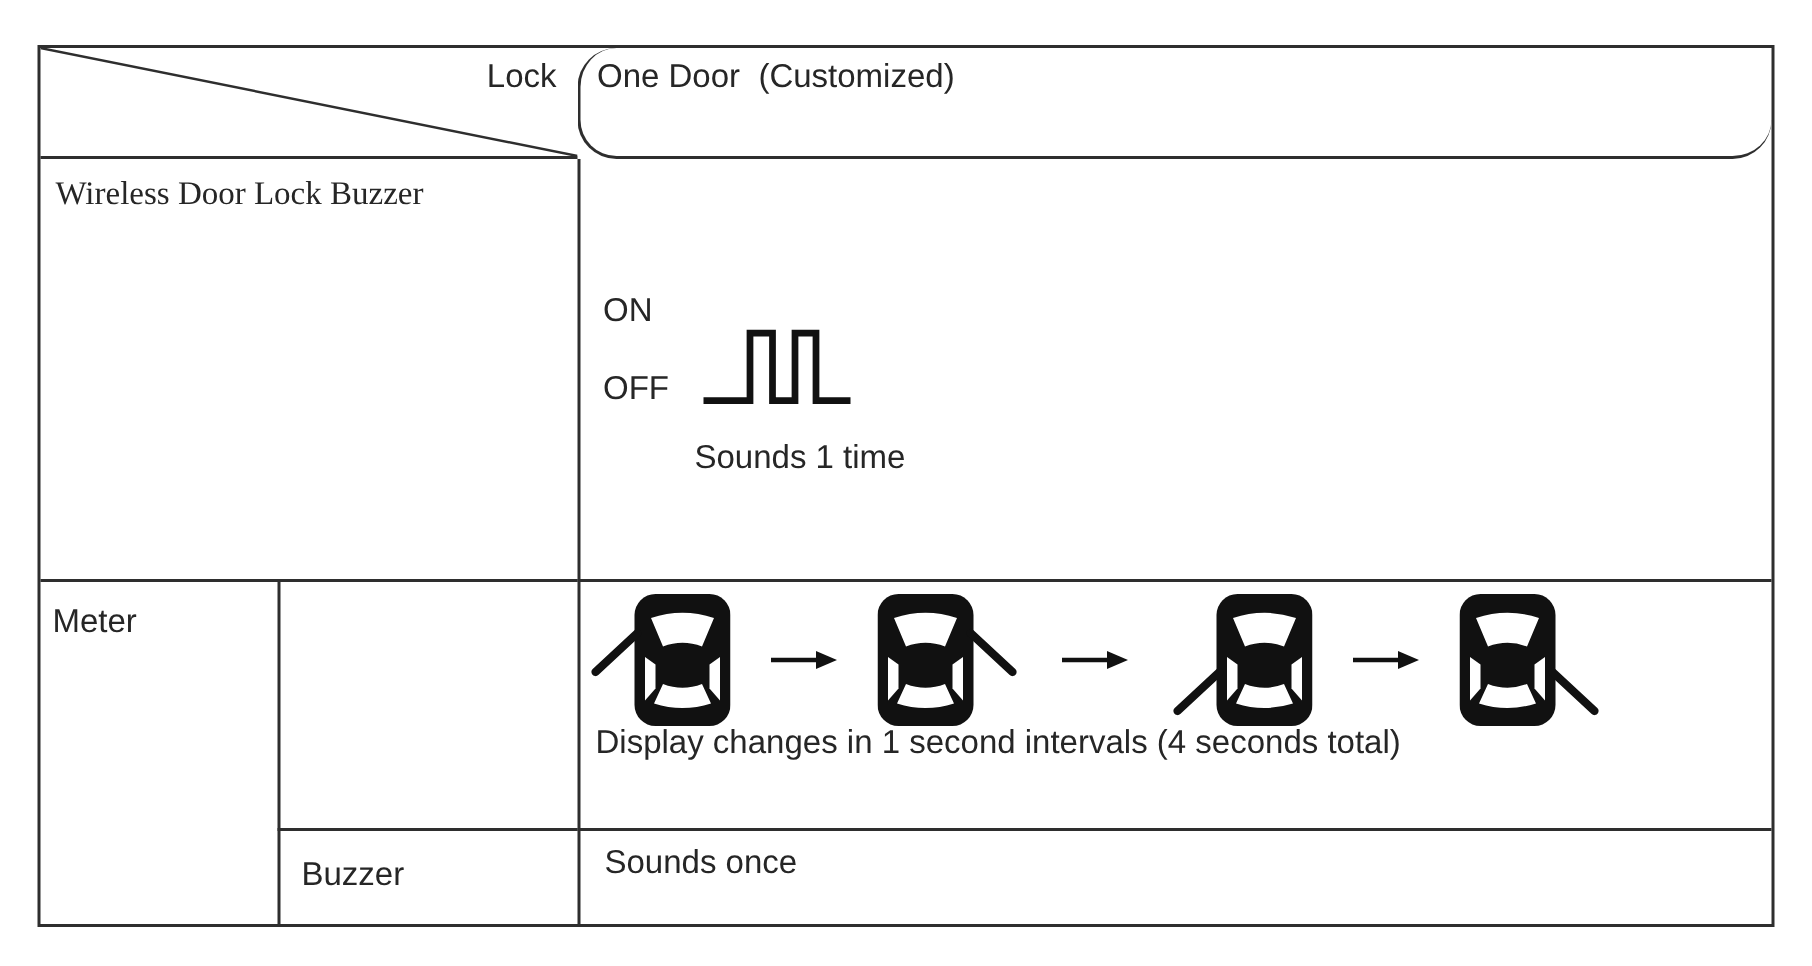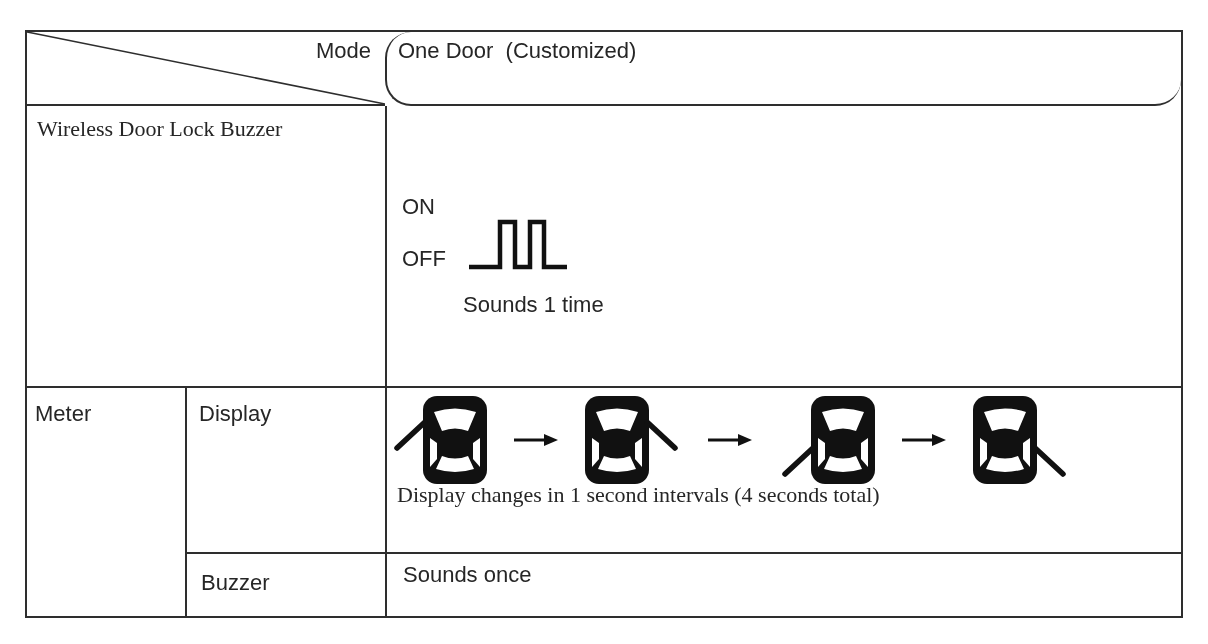--- a/index.html
+++ b/index.html
@@ -32,56 +32,55 @@
   .sig-on{position:absolute;left:15px;top:88px;line-height:26px;}
   .sig-off{position:absolute;left:15px;top:140px;line-height:26px;}
   .sig-wave{position:absolute;left:80px;top:113px;}
   .sig-caption{position:absolute;left:76px;top:186px;line-height:26px;}
 
   .comb-cell{grid-column:1;grid-row:3/5;padding:6px 0 0 8px;line-height:40px;}
   .multi-cell{grid-column:2;grid-row:3;padding:6px 0 0 12px;line-height:40px;}
 
   .cars-cell{grid-column:3;grid-row:3;}
   .car-sequence{position:absolute;left:4px;top:8px;display:flex;align-items:center;gap:26px;}
-  .cars-caption{position:absolute;left:10px;top:94px;line-height:26px;font-family:Liberation Serif, serif;}
+  .cars-caption{position:absolute;left:10px;top:94px;line-height:26px;}
 
   .buzzer-cell{grid-column:2;grid-row:4;padding:16px 0 0 14px;line-height:26px;}
   .sounds-cell{grid-column:3;grid-row:4;padding:8px 0 0 16px;line-height:26px;}
 </style>
 </head>
 <body>
 
 <div class="table-wrap">
 
   <div class="cell corner-cell b-bottom">
     <svg class="diag" viewBox="0 0 354 72" preserveAspectRatio="none">
       <line x1="0" y1="0" x2="354" y2="72" stroke="#2e2e2e" stroke-width="1.6"></line>
     </svg>
-    <span class="corner-mode">Mode</span>
+    <span class="corner-mode">Lock</span>
   </div>
 
   <div class="cell header-value b-left b-bottom">One Door  (Customized)</div>
 
   <div class="cell wireless-label b-bottom">Wireless Door Lock Buzzer</div>
 
   <div class="cell signal-cell b-left b-bottom">
     <span class="sig-on">ON</span>
     <span class="sig-off">OFF</span>
     <svg class="sig-wave" width="102" height="52" viewBox="0 0 102 52">
       <polyline points="2,48 33,48 33,3 48,3 48,48 63,48 63,3 77,3 77,48 100,48" fill="none" stroke="#111111" stroke-width="4.5"></polyline>
     </svg>
     <span class="sig-caption">Sounds 1 time</span>
   </div>
 
   <div class="cell comb-cell">
     <div>Meter</div>
   </div>
 
   <div class="cell multi-cell b-left b-bottom">
-    <div>Display</div>
   </div>
 
   <div class="cell cars-cell b-left b-bottom">
     <div class="car-sequence" id="car-sequence">
         <svg width="96" height="88" viewBox="-32 0 96 88">
       <rect x="0" y="0" width="64" height="88" rx="14" fill="#111111"></rect>
       <path d="M11,16 Q32,9 53,16 L45,35 Q32,30 19,35 Z" fill="#fff"></path>
       <polygon points="7,42 14,47 14,63 7,71" fill="#fff"></polygon>
       <polygon points="57,42 50,47 50,63 57,71" fill="#fff"></polygon>
       <path d="M13,73 Q32,79 51,73 L45,60 Q32,65 19,60 Z" fill="#fff"></path>

